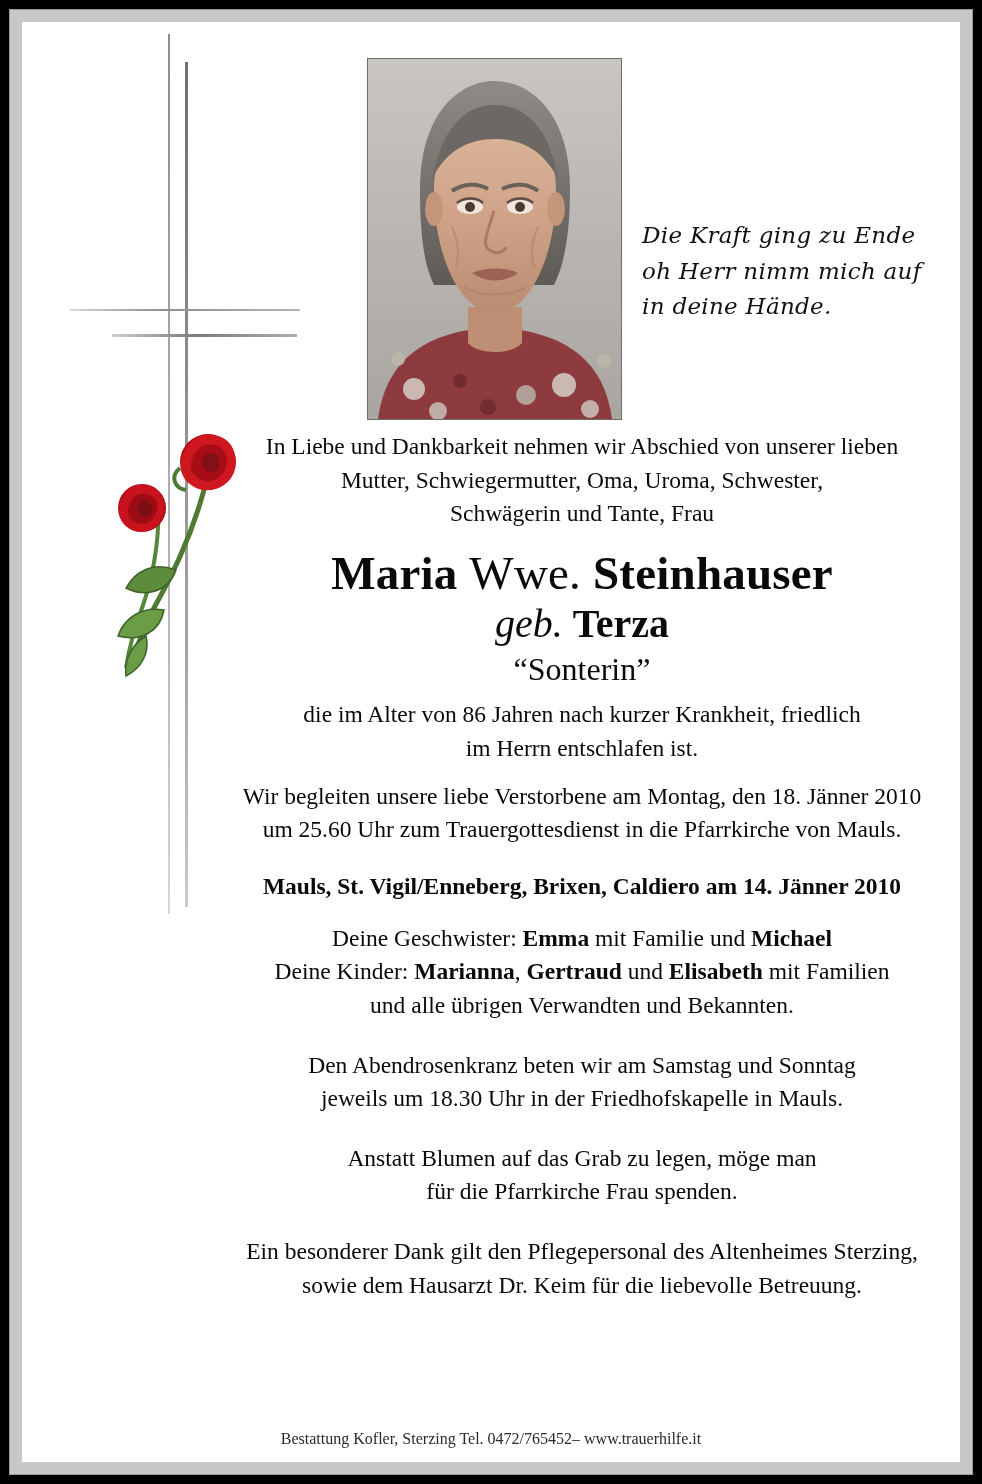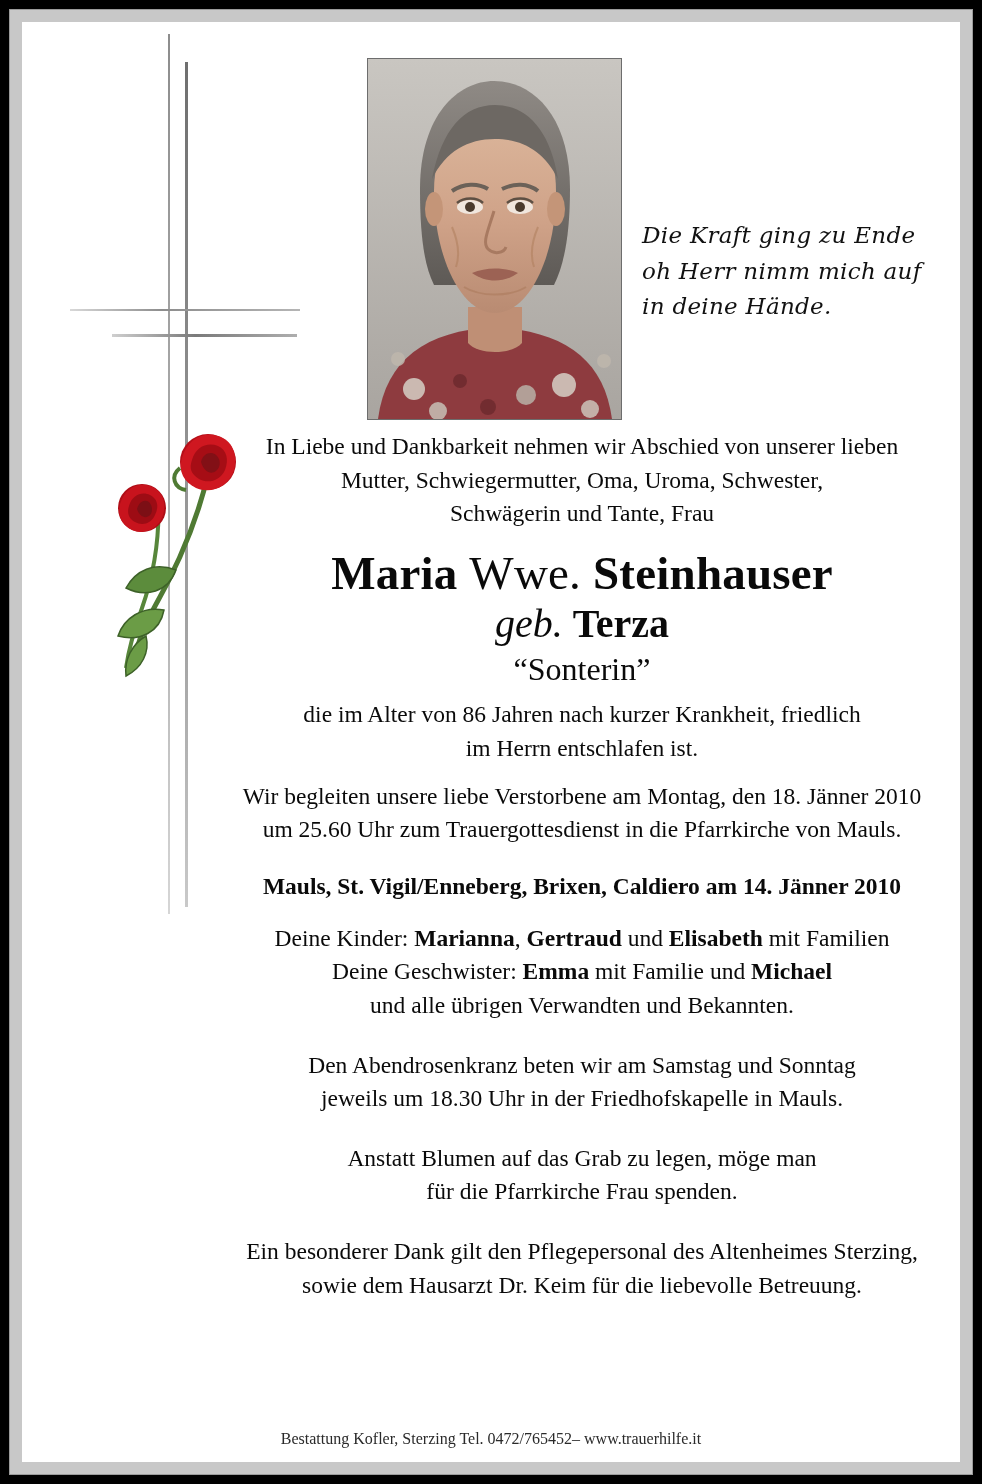--- a/index.html
+++ b/index.html
@@ -328,33 +328,33 @@
       <div class="para">
         <div>Wir begleiten unsere liebe Verstorbene am Montag, den 18. Jänner 2010</div>
         <div>um 25.60 Uhr zum Trauergottesdienst in die Pfarrkirche von Mauls.</div>
       </div>
 
       <div class="bold-line">Mauls, St. Vigil/Enneberg, Brixen, Caldiero am 14. Jänner 2010</div>
 
 
       <div class="family">
         <div>
+          <span>Deine Geschwister:</span>
+          <b>Emma</b>
+          <span>mit Familie und</span>
+          <b>Michael</b>
+        </div>
+        <div>
           <span>Deine Kinder:</span>
           <b>Marianna</b><span>,</span>
           <b>Gertraud</b>
           <span>und</span>
           <b>Elisabeth</b>
           <span>mit Familien</span>
         </div>
-        <div>
-          <span>Deine Geschwister:</span>
-          <b>Emma</b>
-          <span>mit Familie und</span>
-          <b>Michael</b>
-        </div>
         <div>und alle übrigen Verwandten und Bekannten.</div>
       </div>
 
       <div class="block">
         <div>Den Abendrosenkranz beten wir am Samstag und Sonntag</div>
         <div>jeweils um 18.30 Uhr in der Friedhofskapelle in Mauls.</div>
       </div>
 
       <div class="block">
         <div>Anstatt Blumen auf das Grab zu legen, möge man</div>

